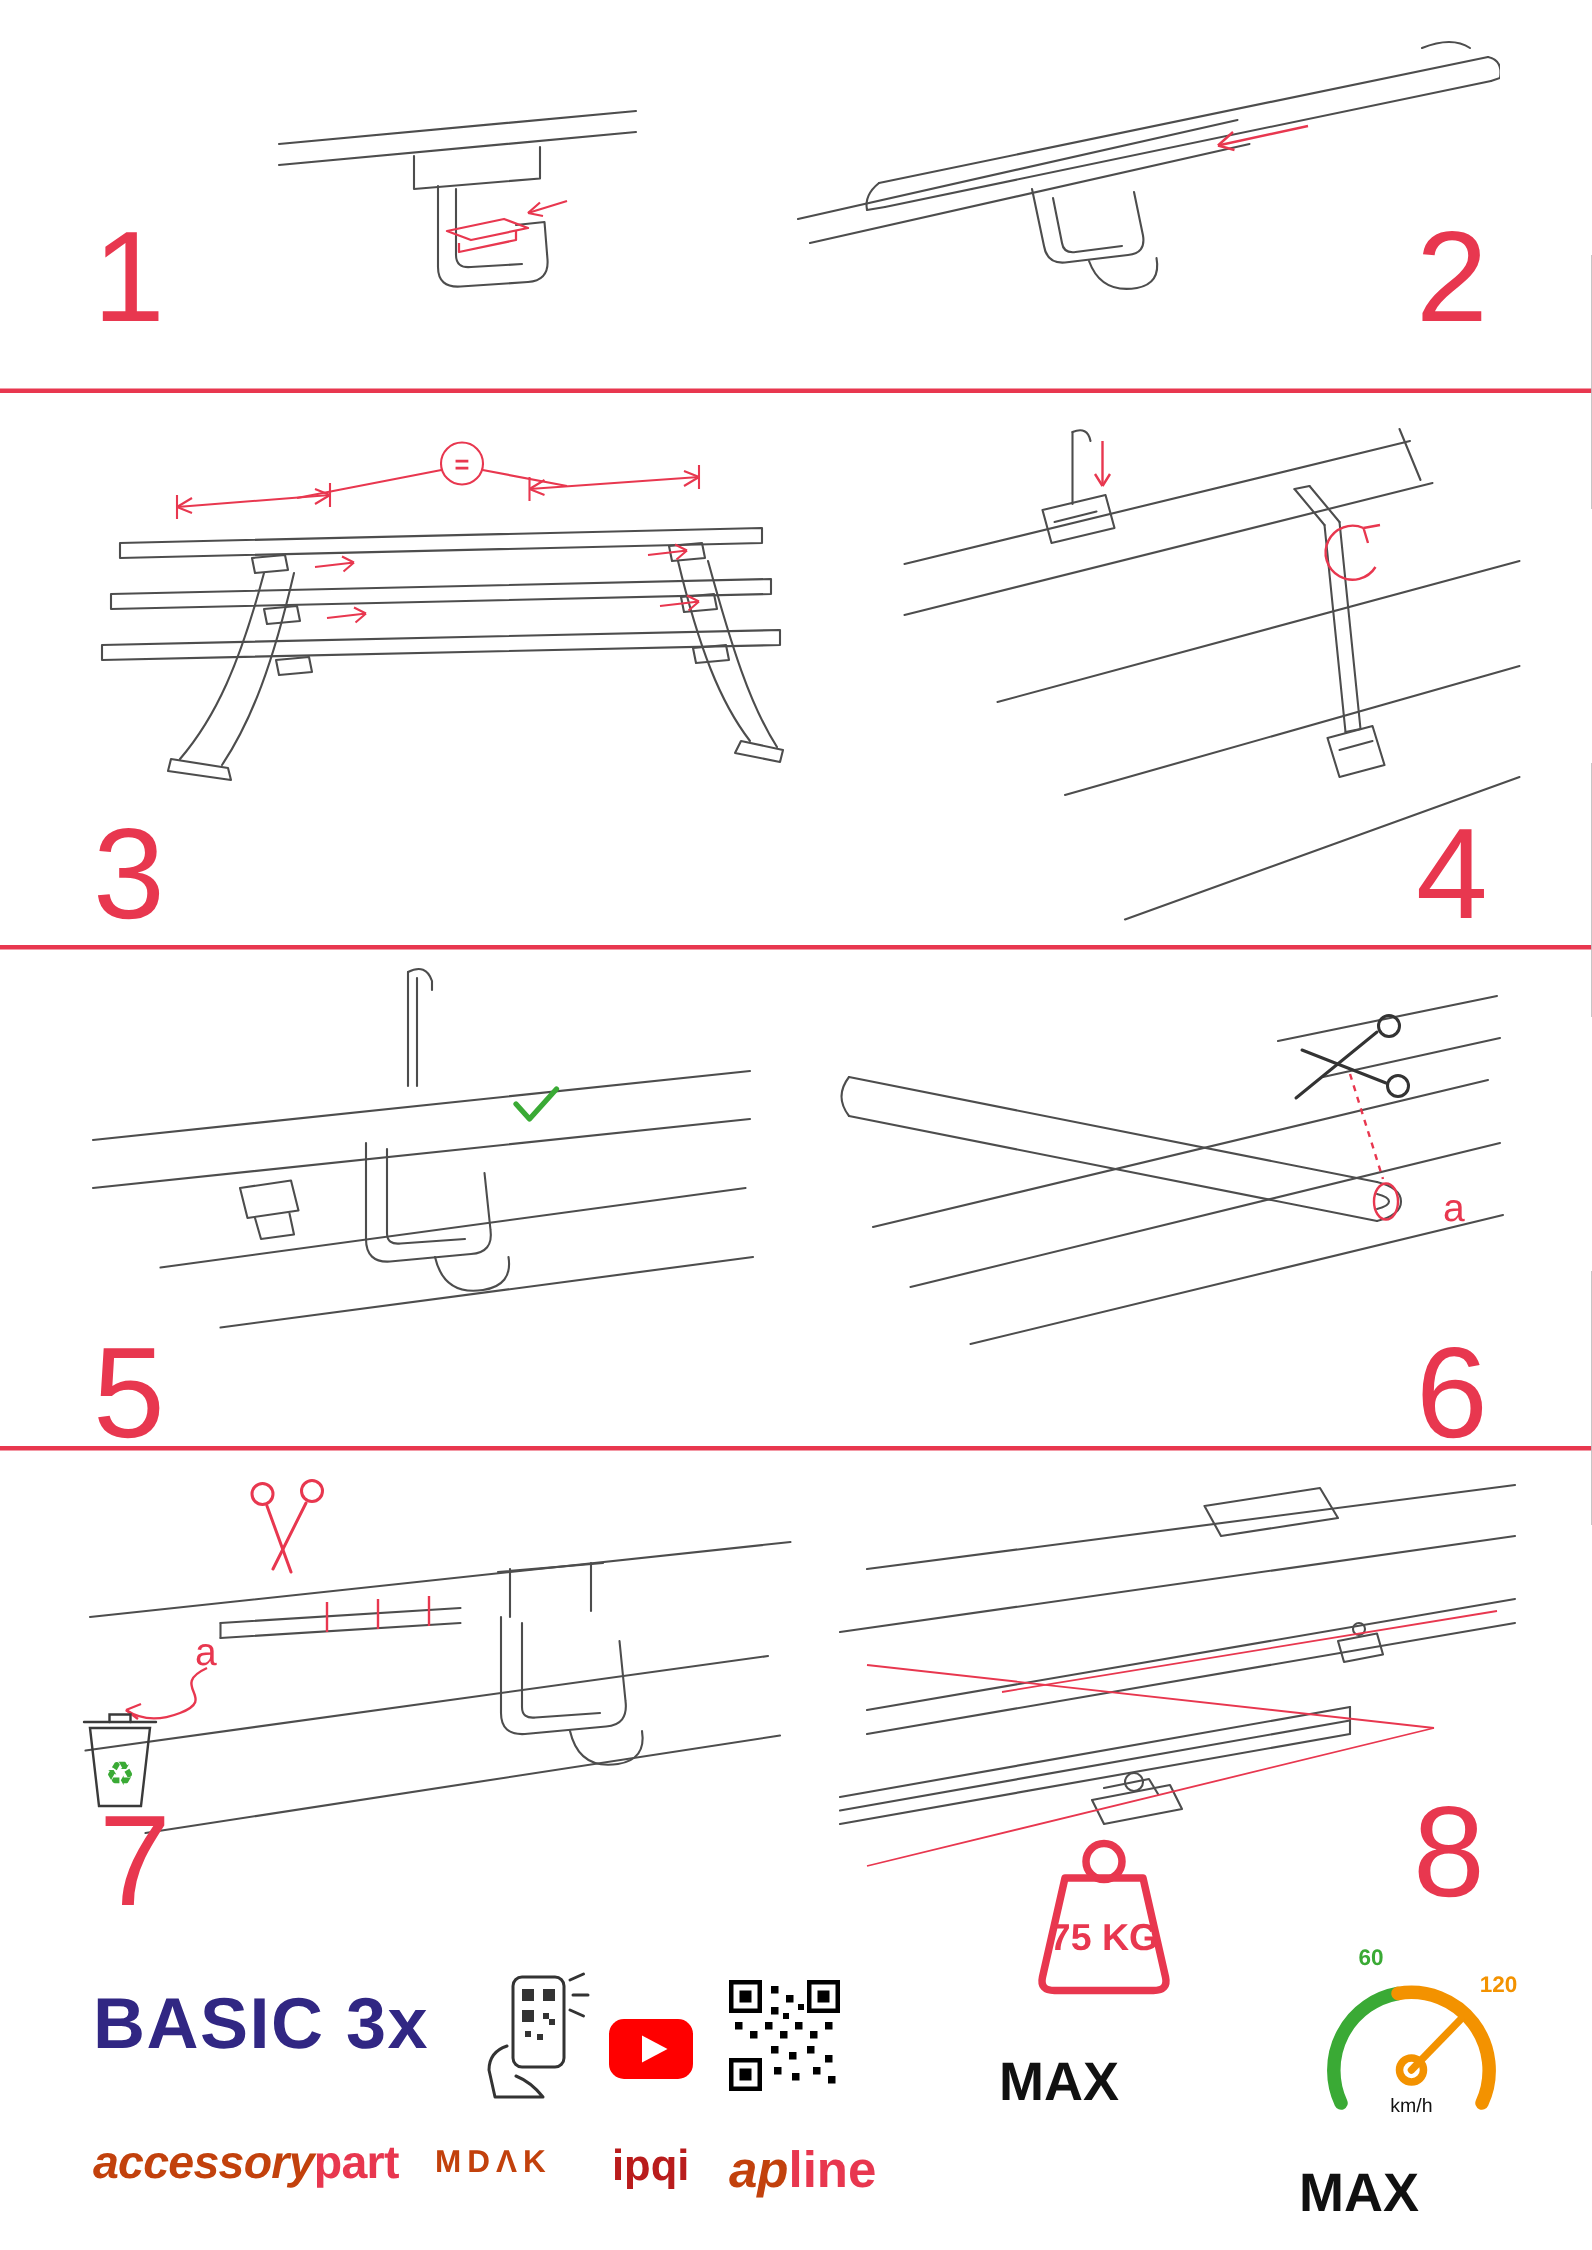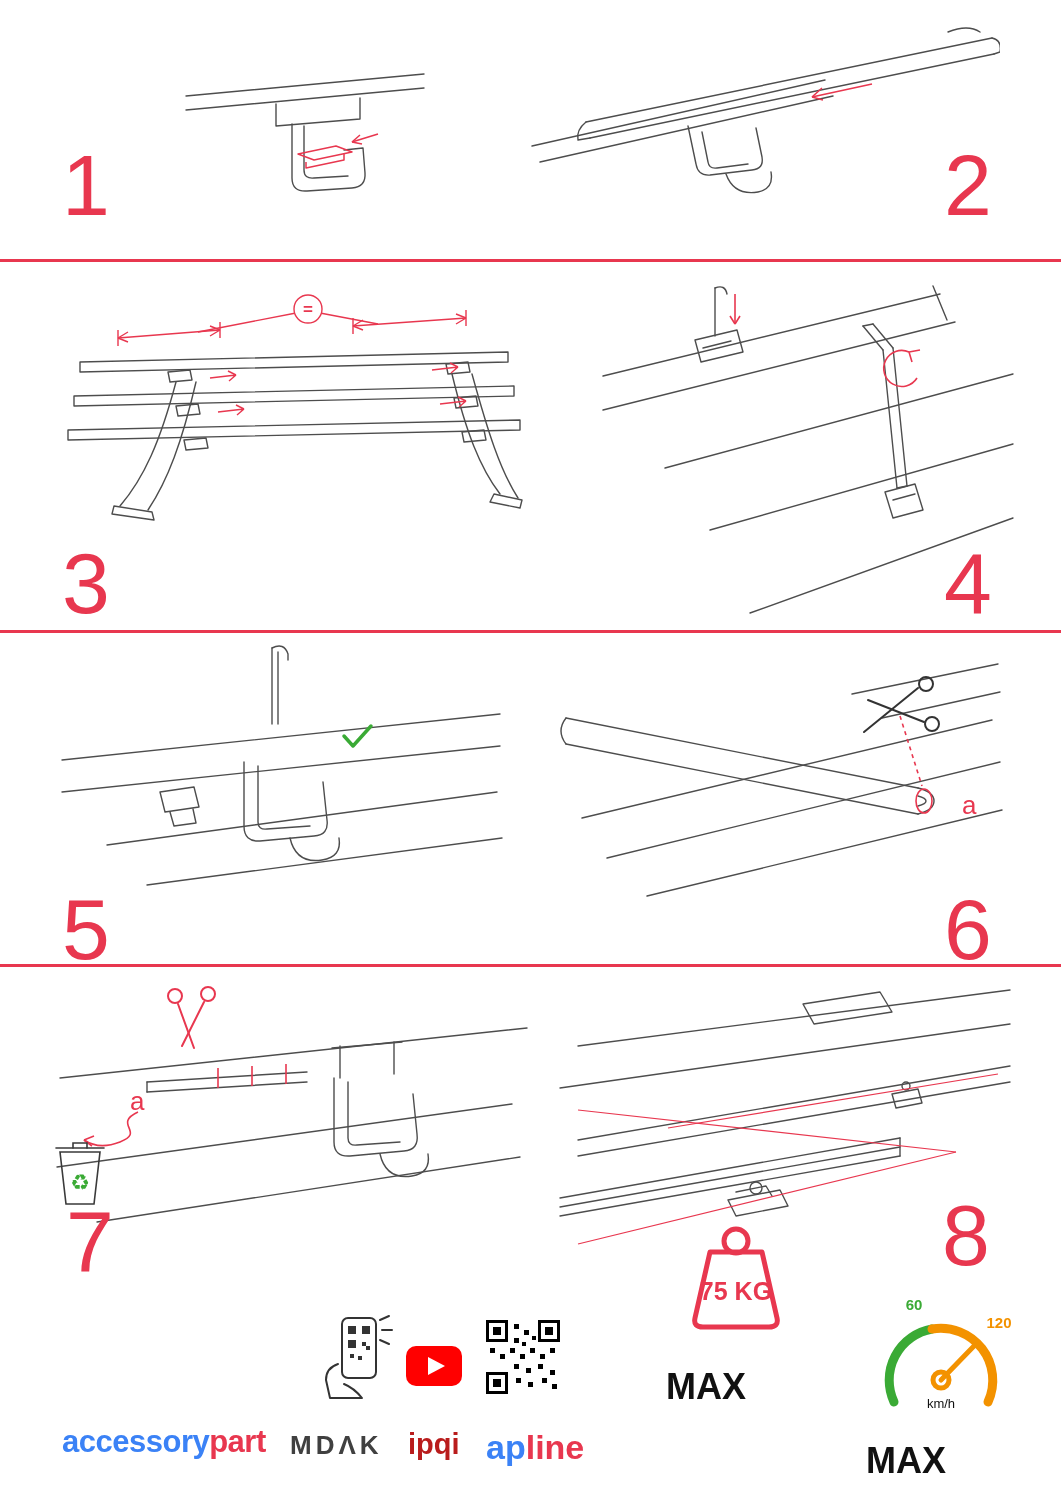--- a/index.html
+++ b/index.html
@@ -2,25 +2,25 @@
 <html><head>
 <meta charset="utf-8">
 <style>
   html,body{margin:0;padding:0;background:#9a9a9a;}
   #page{position:relative;width:1061px;height:1500px;background:#ffffff;
         font-family:"Liberation Sans",sans-serif;overflow:hidden;margin:0 auto;}
   .num{position:absolute;font-size:86px;line-height:1;font-weight:400;color:#e8374f;}
   .divider{position:absolute;left:0;width:1061px;height:3px;background:#e8374f;}
   .art{position:absolute;}
   .brand-line{position:absolute;font-weight:700;white-space:nowrap;}
-  .black{color:#3b82f6;} .red{color:#e8374f;}
+  .black{color:#c2410c;font-style:italic;} .red{color:#e8374f;}
   #product{position:absolute;left:62px;top:1322px;font-size:48px;font-weight:700;
            letter-spacing:1px;color:#312783;}
   #brand{left:62px;top:1424px;font-size:31px;letter-spacing:-0.5px;}
-  #mdak{left:290px;top:1430px;font-size:26px;color:#404040;letter-spacing:4px;}
+  #mdak{left:290px;top:1430px;font-size:21px;color:#c2410c;letter-spacing:4px;}
   #ipqi{left:408px;top:1428px;font-size:29px;color:#b91c1c;}
   #apline{left:486px;top:1428px;font-size:34px;}
   .limit-block{position:absolute;text-align:left;}
   .limit-max{font-size:36px;font-weight:700;color:#111;margin-top:16px;}
 </style>
 </head>
 <body>
 
 <div id="page">
 
@@ -235,20 +235,21 @@
       <circle cx="208" cy="206" r="6"></circle>
     </g>
     <g stroke="#e8374f" fill="none" stroke-width="1.2">
       <path d="M30 128 L408 170"></path>
       <path d="M30 262 L408 170"></path>
       <path d="M120 146 L450 92"></path>
     </g>
   </svg>
   <div class="num" style="left:942px;top:1192px">8</div>
 
+  <div id="product">BASIC 3x</div>
 
   <div class="brand-line" id="brand">
     <span class="black">accessory</span><span class="red">part</span>
   </div>
 
   <svg class="art" style="left:312px;top:1312px" width="82" height="96" viewBox="0 0 82 96">
     <g stroke="#333333" fill="none" stroke-width="2" stroke-linecap="round" stroke-linejoin="round">
       <rect x="30" y="6" width="34" height="60" rx="6"></rect>
       <path d="M68 8 l9 -4 M70 18 l10 0 M68 28 l9 4"></path>
       <path d="M26 52 Q14 56 14 68 L18 86 L50 86 Q42 76 32 72"></path>

